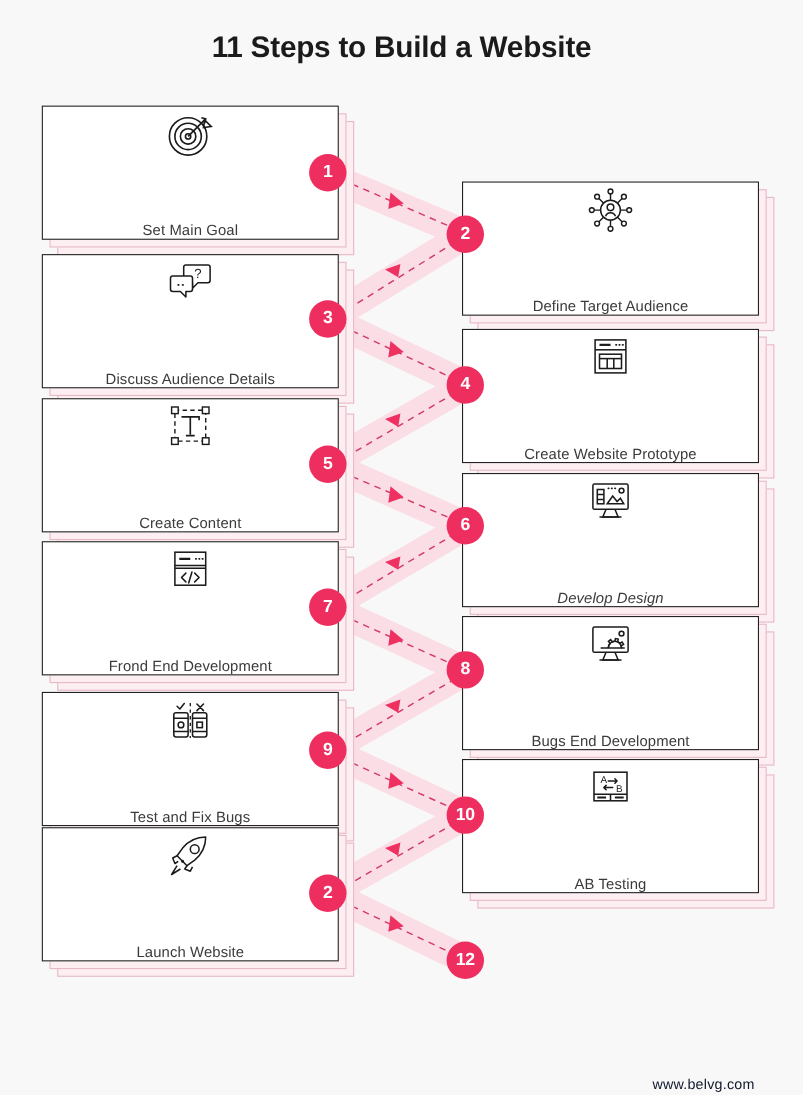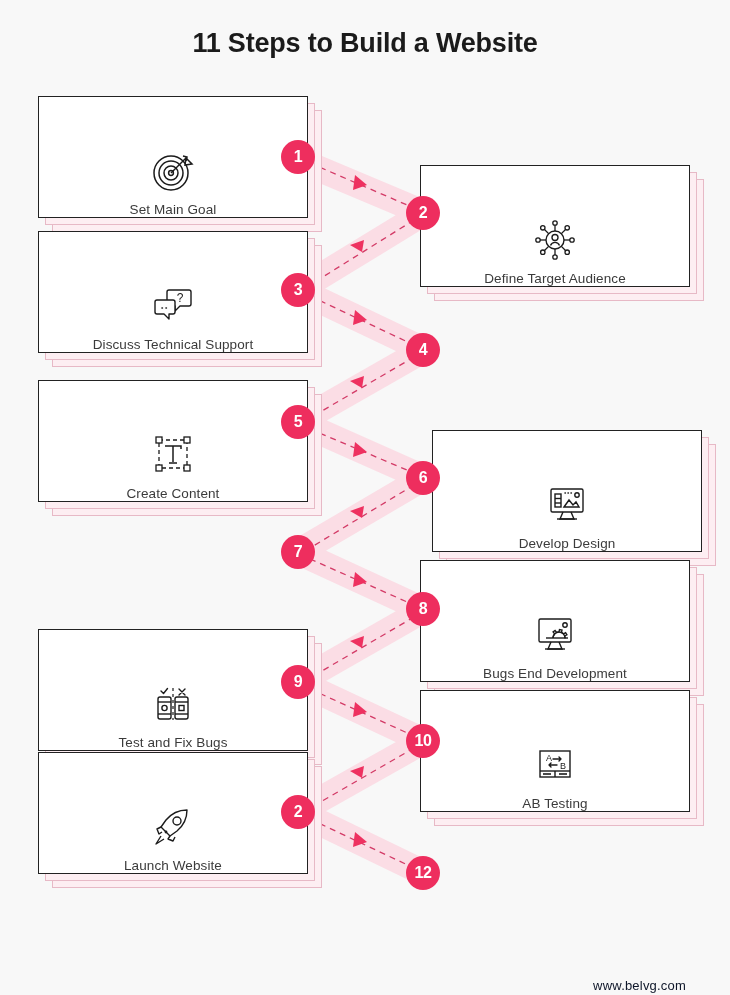--- a/index.html
+++ b/index.html
@@ -64,21 +64,21 @@
   }
   .card {
     position: absolute;
     left: 0; top: 0;
     width: 270px; height: 122px;
     background: #ffffff;
     border: 1.2px solid #222222;
     display: flex;
     flex-direction: column;
     align-items: center;
-    justify-content: flex-end;
+    justify-content: space-between;
   }
   .card-icon {
     height: 50px;
     display: flex;
     align-items: center;
     justify-content: center;
     margin-bottom: 6px;
   }
   .card-label {
     font-size: 13.5px;
@@ -221,49 +221,72 @@
         <svg class="ico" width="52" height="48" viewBox="0 0 52 48" fill="none" stroke="#1b1b1b" stroke-width="1.4" stroke-linejoin="round">
           <path d="M22 8 h20 a2 2 0 0 1 2 2 v12 a2 2 0 0 1 -2 2 h-9 l-5 5 v-5 h-6 a2 2 0 0 1 -2 -2 v-12 a2 2 0 0 1 2 -2 z"></path>
           <text x="33" y="20" font-size="12" font-family="Liberation Sans, sans-serif" fill="#1b1b1b" stroke="none" text-anchor="middle">?</text>
           <path d="M10 18 h16 a2 2 0 0 1 2 2 v10 a2 2 0 0 1 -2 2 h-4 v5 l-5 -5 h-7 a2 2 0 0 1 -2 -2 v-10 a2 2 0 0 1 2 -2 z" fill="#ffffff"></path>
           <g stroke-width="1.6" stroke-linecap="round">
             <line x1="15" y1="26" x2="15.4" y2="26"></line>
             <line x1="19" y1="26" x2="19.4" y2="26"></line>
           </g>
         </svg>
       </div>
-      <div class="card-label">Discuss Technical Support</div>
+      <div class="card-label">Discuss Audience Details</div>
     </div>
   </div>
   <div class="badge" style="left:281px; top:273px;">3</div>
 
+  <div class="card-wrap" style="left:420px; top:299px;">
+    <div class="card-shadow2"></div>
+    <div class="card-shadow1"></div>
+    <div class="card">
+      <div class="card-icon">
+        <svg class="ico" width="50" height="48" viewBox="0 0 50 48" fill="none" stroke="#1b1b1b" stroke-width="1.4">
+          <rect x="11" y="8" width="28" height="30"></rect>
+          <line x1="11" y1="17" x2="39" y2="17"></line>
+          <line x1="15" y1="12.5" x2="25" y2="12.5" stroke-width="2"></line>
+          <g stroke-width="1.6" stroke-linecap="round">
+            <line x1="30" y1="12.5" x2="30.4" y2="12.5"></line>
+            <line x1="33" y1="12.5" x2="33.4" y2="12.5"></line>
+            <line x1="36" y1="12.5" x2="36.4" y2="12.5"></line>
+          </g>
+          <rect x="15" y="21" width="20" height="13"></rect>
+          <line x1="15" y1="25" x2="35" y2="25"></line>
+          <line x1="22" y1="25" x2="22" y2="34"></line>
+          <line x1="28" y1="25" x2="28" y2="34"></line>
+        </svg>
+      </div>
+      <div class="card-label">Create Website Prototype</div>
+    </div>
+  </div>
   <div class="badge" style="left:406px; top:333px;">4</div>
 
-  <div class="card-wrap" style="left:38px; top:380px;padding-left:28px;">
+  <div class="card-wrap" style="left:38px; top:362px;padding-left:28px;">
     <div class="card-shadow2"></div>
     <div class="card-shadow1"></div>
     <div class="card">
       <div class="card-icon">
         <svg class="ico" width="50" height="50" viewBox="0 0 50 50" fill="none" stroke="#1b1b1b" stroke-width="1.3">
           <rect x="11" y="10" width="28" height="28" stroke-dasharray="4 3"></rect>
           <g fill="#ffffff">
             <rect x="8" y="7" width="6" height="6"></rect>
             <rect x="36" y="7" width="6" height="6"></rect>
             <rect x="8" y="35" width="6" height="6"></rect>
             <rect x="36" y="35" width="6" height="6"></rect>
           </g>
           <path d="M17 16 h16 v3 M25 16 v16 M21 33 h8" stroke-width="1.5"></path>
         </svg>
       </div>
       <div class="card-label">Create Content</div>
     </div>
   </div>
   <div class="badge" style="left:281px; top:405px;">5</div>
 
-  <div class="card-wrap" style="left:432px; top:430px;">
+  <div class="card-wrap" style="left:420px; top:430px;font-style:italic;">
     <div class="card-shadow2"></div>
     <div class="card-shadow1"></div>
     <div class="card">
       <div class="card-icon">
         <svg class="ico" width="52" height="48" viewBox="0 0 52 48" fill="none" stroke="#1b1b1b" stroke-width="1.4">
           <rect x="10" y="8" width="32" height="23" rx="1.5"></rect>
           <path d="M22 31 l-3 7 h14 l-3 -7"></path>
           <line x1="16" y1="38" x2="36" y2="38"></line>
           <rect x="14" y="13" width="6" height="13"></rect>
           <line x1="14" y1="17.5" x2="20" y2="17.5"></line>
@@ -275,20 +298,43 @@
             <line x1="27" y1="12" x2="27.4" y2="12"></line>
             <line x1="30" y1="12" x2="30.4" y2="12"></line>
           </g>
         </svg>
       </div>
       <div class="card-label">Develop Design</div>
     </div>
   </div>
   <div class="badge" style="left:406px; top:461px;">6</div>
 
+  <div class="card-wrap" style="left:38px; top:492px;">
+    <div class="card-shadow2"></div>
+    <div class="card-shadow1"></div>
+    <div class="card">
+      <div class="card-icon">
+        <svg class="ico" width="50" height="48" viewBox="0 0 50 48" fill="none" stroke="#1b1b1b" stroke-width="1.4">
+          <rect x="11" y="8" width="28" height="30"></rect>
+          <line x1="15" y1="14" x2="25" y2="14" stroke-width="2"></line>
+          <g stroke-width="1.6" stroke-linecap="round">
+            <line x1="30" y1="14" x2="30.4" y2="14"></line>
+            <line x1="33" y1="14" x2="33.4" y2="14"></line>
+            <line x1="36" y1="14" x2="36.4" y2="14"></line>
+          </g>
+          <line x1="11" y1="20" x2="39" y2="20"></line>
+          <line x1="11" y1="22.5" x2="39" y2="22.5"></line>
+          <path d="M21 27 l-4 4 l4 4" stroke-linecap="round" stroke-linejoin="round"></path>
+          <path d="M29 27 l4 4 l-4 4" stroke-linecap="round" stroke-linejoin="round"></path>
+          <line x1="26.5" y1="26" x2="23.5" y2="36" stroke-linecap="round"></line>
+        </svg>
+      </div>
+      <div class="card-label">Frond End Development</div>
+    </div>
+  </div>
   <div class="badge" style="left:281px; top:535px;">7</div>
 
   <div class="card-wrap" style="left:420px; top:560px;">
     <div class="card-shadow2"></div>
     <div class="card-shadow1"></div>
     <div class="card">
       <div class="card-icon">
         <svg class="ico" width="52" height="48" viewBox="0 0 52 48" fill="none" stroke="#1b1b1b" stroke-width="1.4">
           <rect x="10" y="8" width="32" height="23" rx="1.5"></rect>
           <path d="M22 31 l-3 7 h14 l-3 -7"></path>

